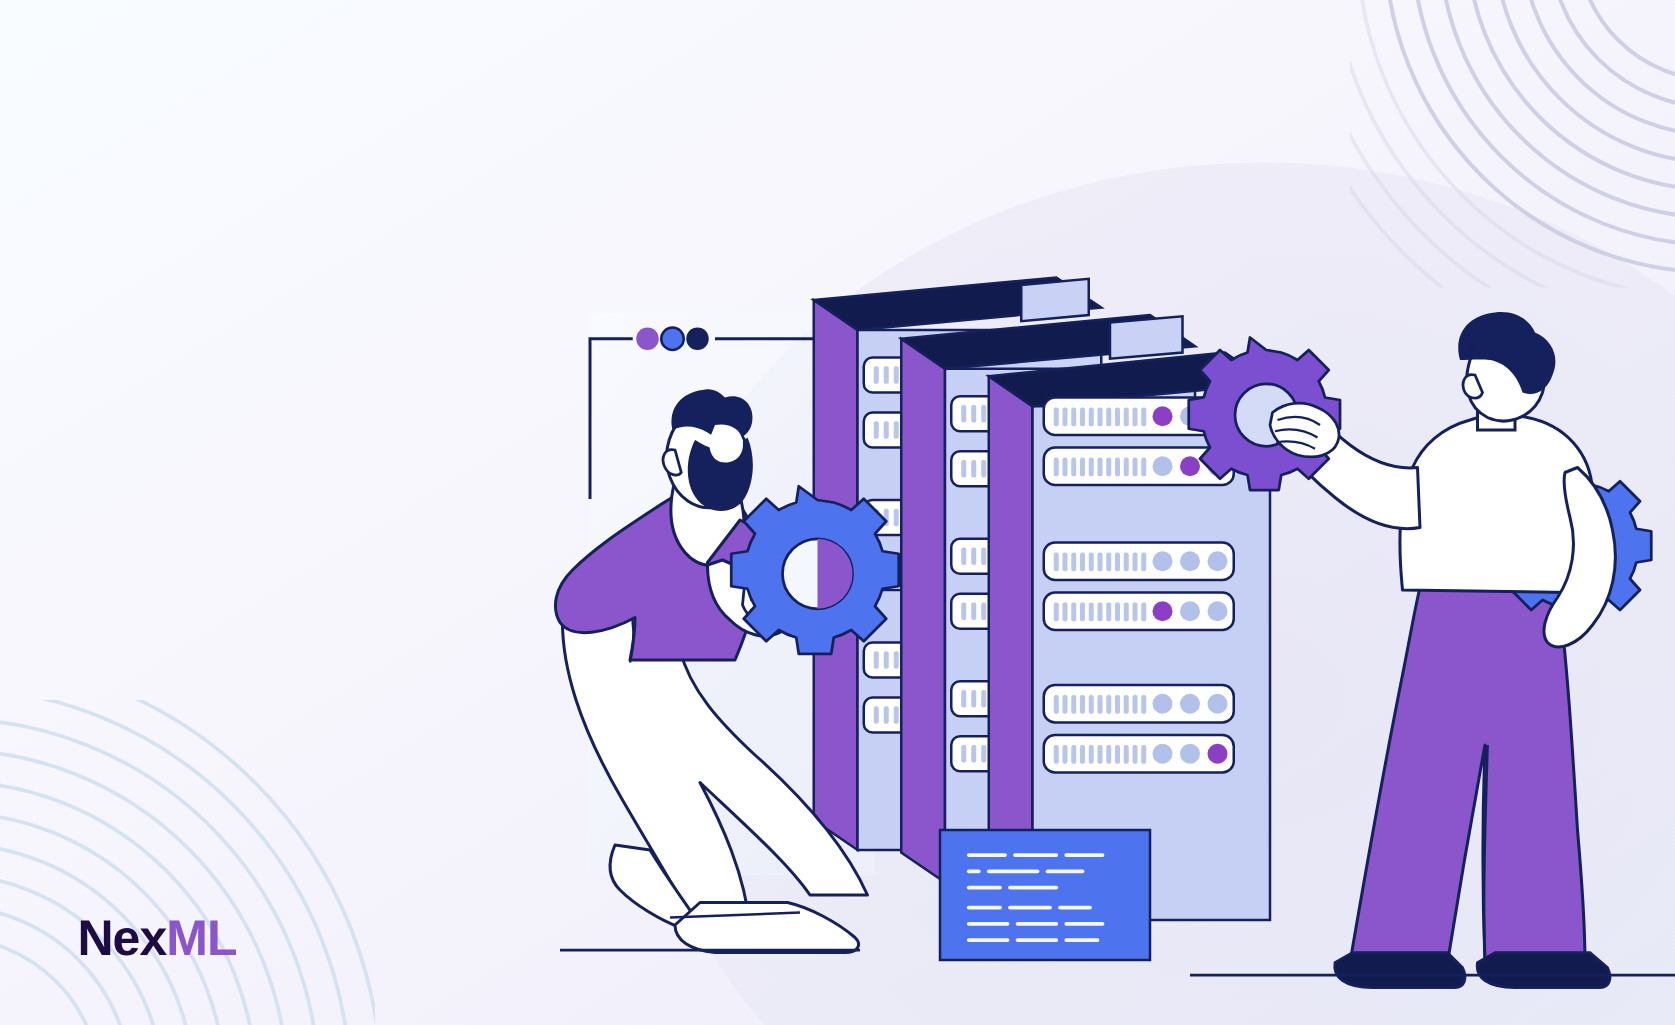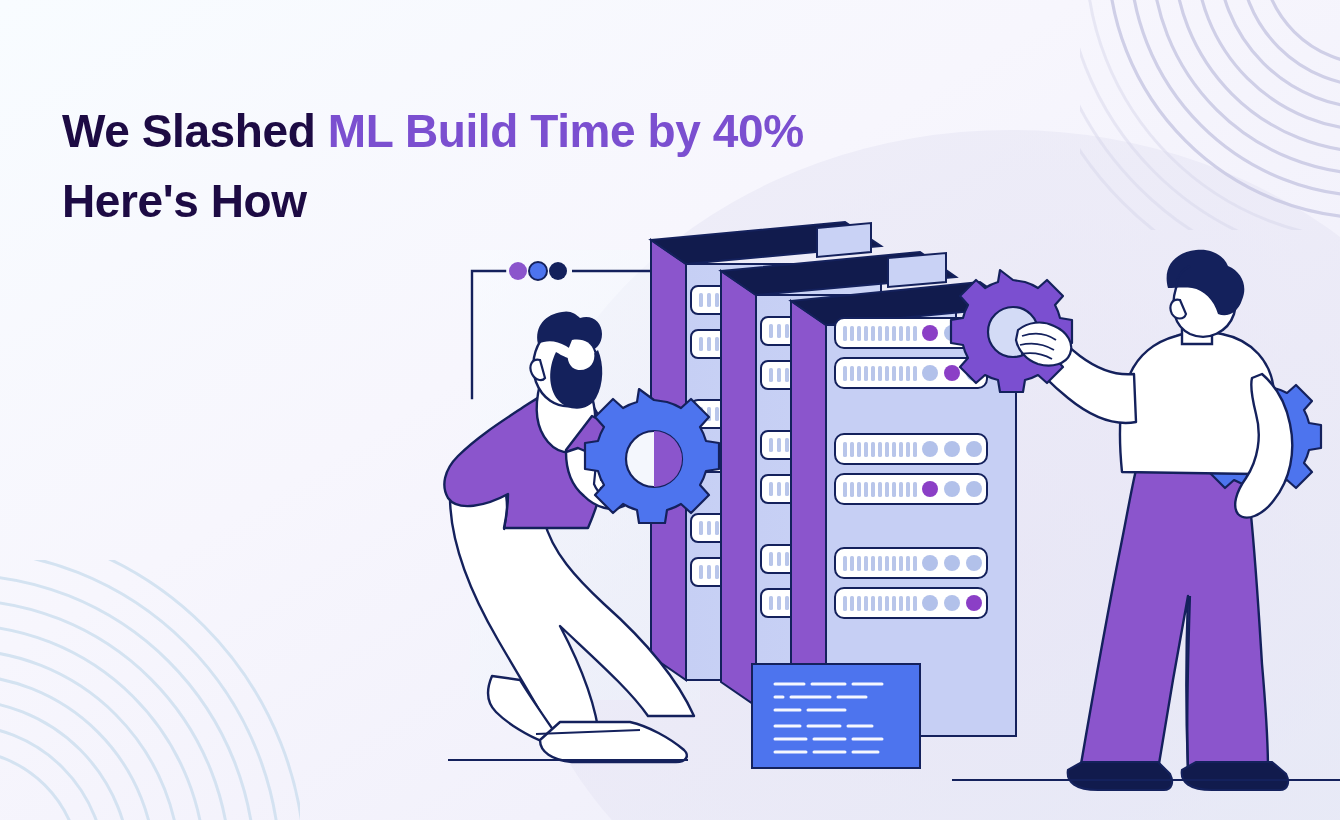--- a/index.html
+++ b/index.html
@@ -113,24 +113,20 @@
       <circle cx="-40" cy="870" r="195"></circle>
       <circle cx="-40" cy="870" r="220"></circle>
       <circle cx="-40" cy="870" r="245"></circle>
       <circle cx="-40" cy="870" r="270"></circle>
       <circle cx="-40" cy="870" r="295"></circle>
       <circle cx="-40" cy="870" r="320"></circle>
       <circle cx="-40" cy="870" r="345"></circle>
     </g>
   </svg>
 
-  <h1 class="headline">
-    <span>We Slashed </span><span class="accent">ML Build Time by 40%</span>
-    <span class="ln2">Here's How</span>
-  </h1>
 
   <svg class="illus" viewBox="0 0 1340 820" xmlns="http://www.w3.org/2000/svg">
     <defs>
       <linearGradient id="rackShade" x1="0" y1="0" x2="1" y2="0">
         <stop offset="0%" stop-color="#c6cff4"></stop>
         <stop offset="100%" stop-color="#ccd5f7"></stop>
       </linearGradient>
       <linearGradient id="wallShade" x1="0" y1="0" x2="0.6" y2="1">
         <stop offset="0%" stop-color="#f9fcff"></stop>
         <stop offset="100%" stop-color="#eef3fb"></stop>
@@ -557,14 +553,17 @@
         <path d="M1021 354 C1032 352 1043 354 1052 359"></path>
       </g>
     </g>
 
     <g stroke="#14215c" stroke-width="2.2" fill="none">
       <line x1="448" y1="760" x2="688" y2="760"></line>
       <line x1="952" y1="780" x2="1340" y2="780"></line>
     </g>
   </svg>
 
+  <div class="logo">
+    <span>Nex</span><span class="logo-ml">ML</span>
+  </div>
 
 </div>
 
 </body></html>

